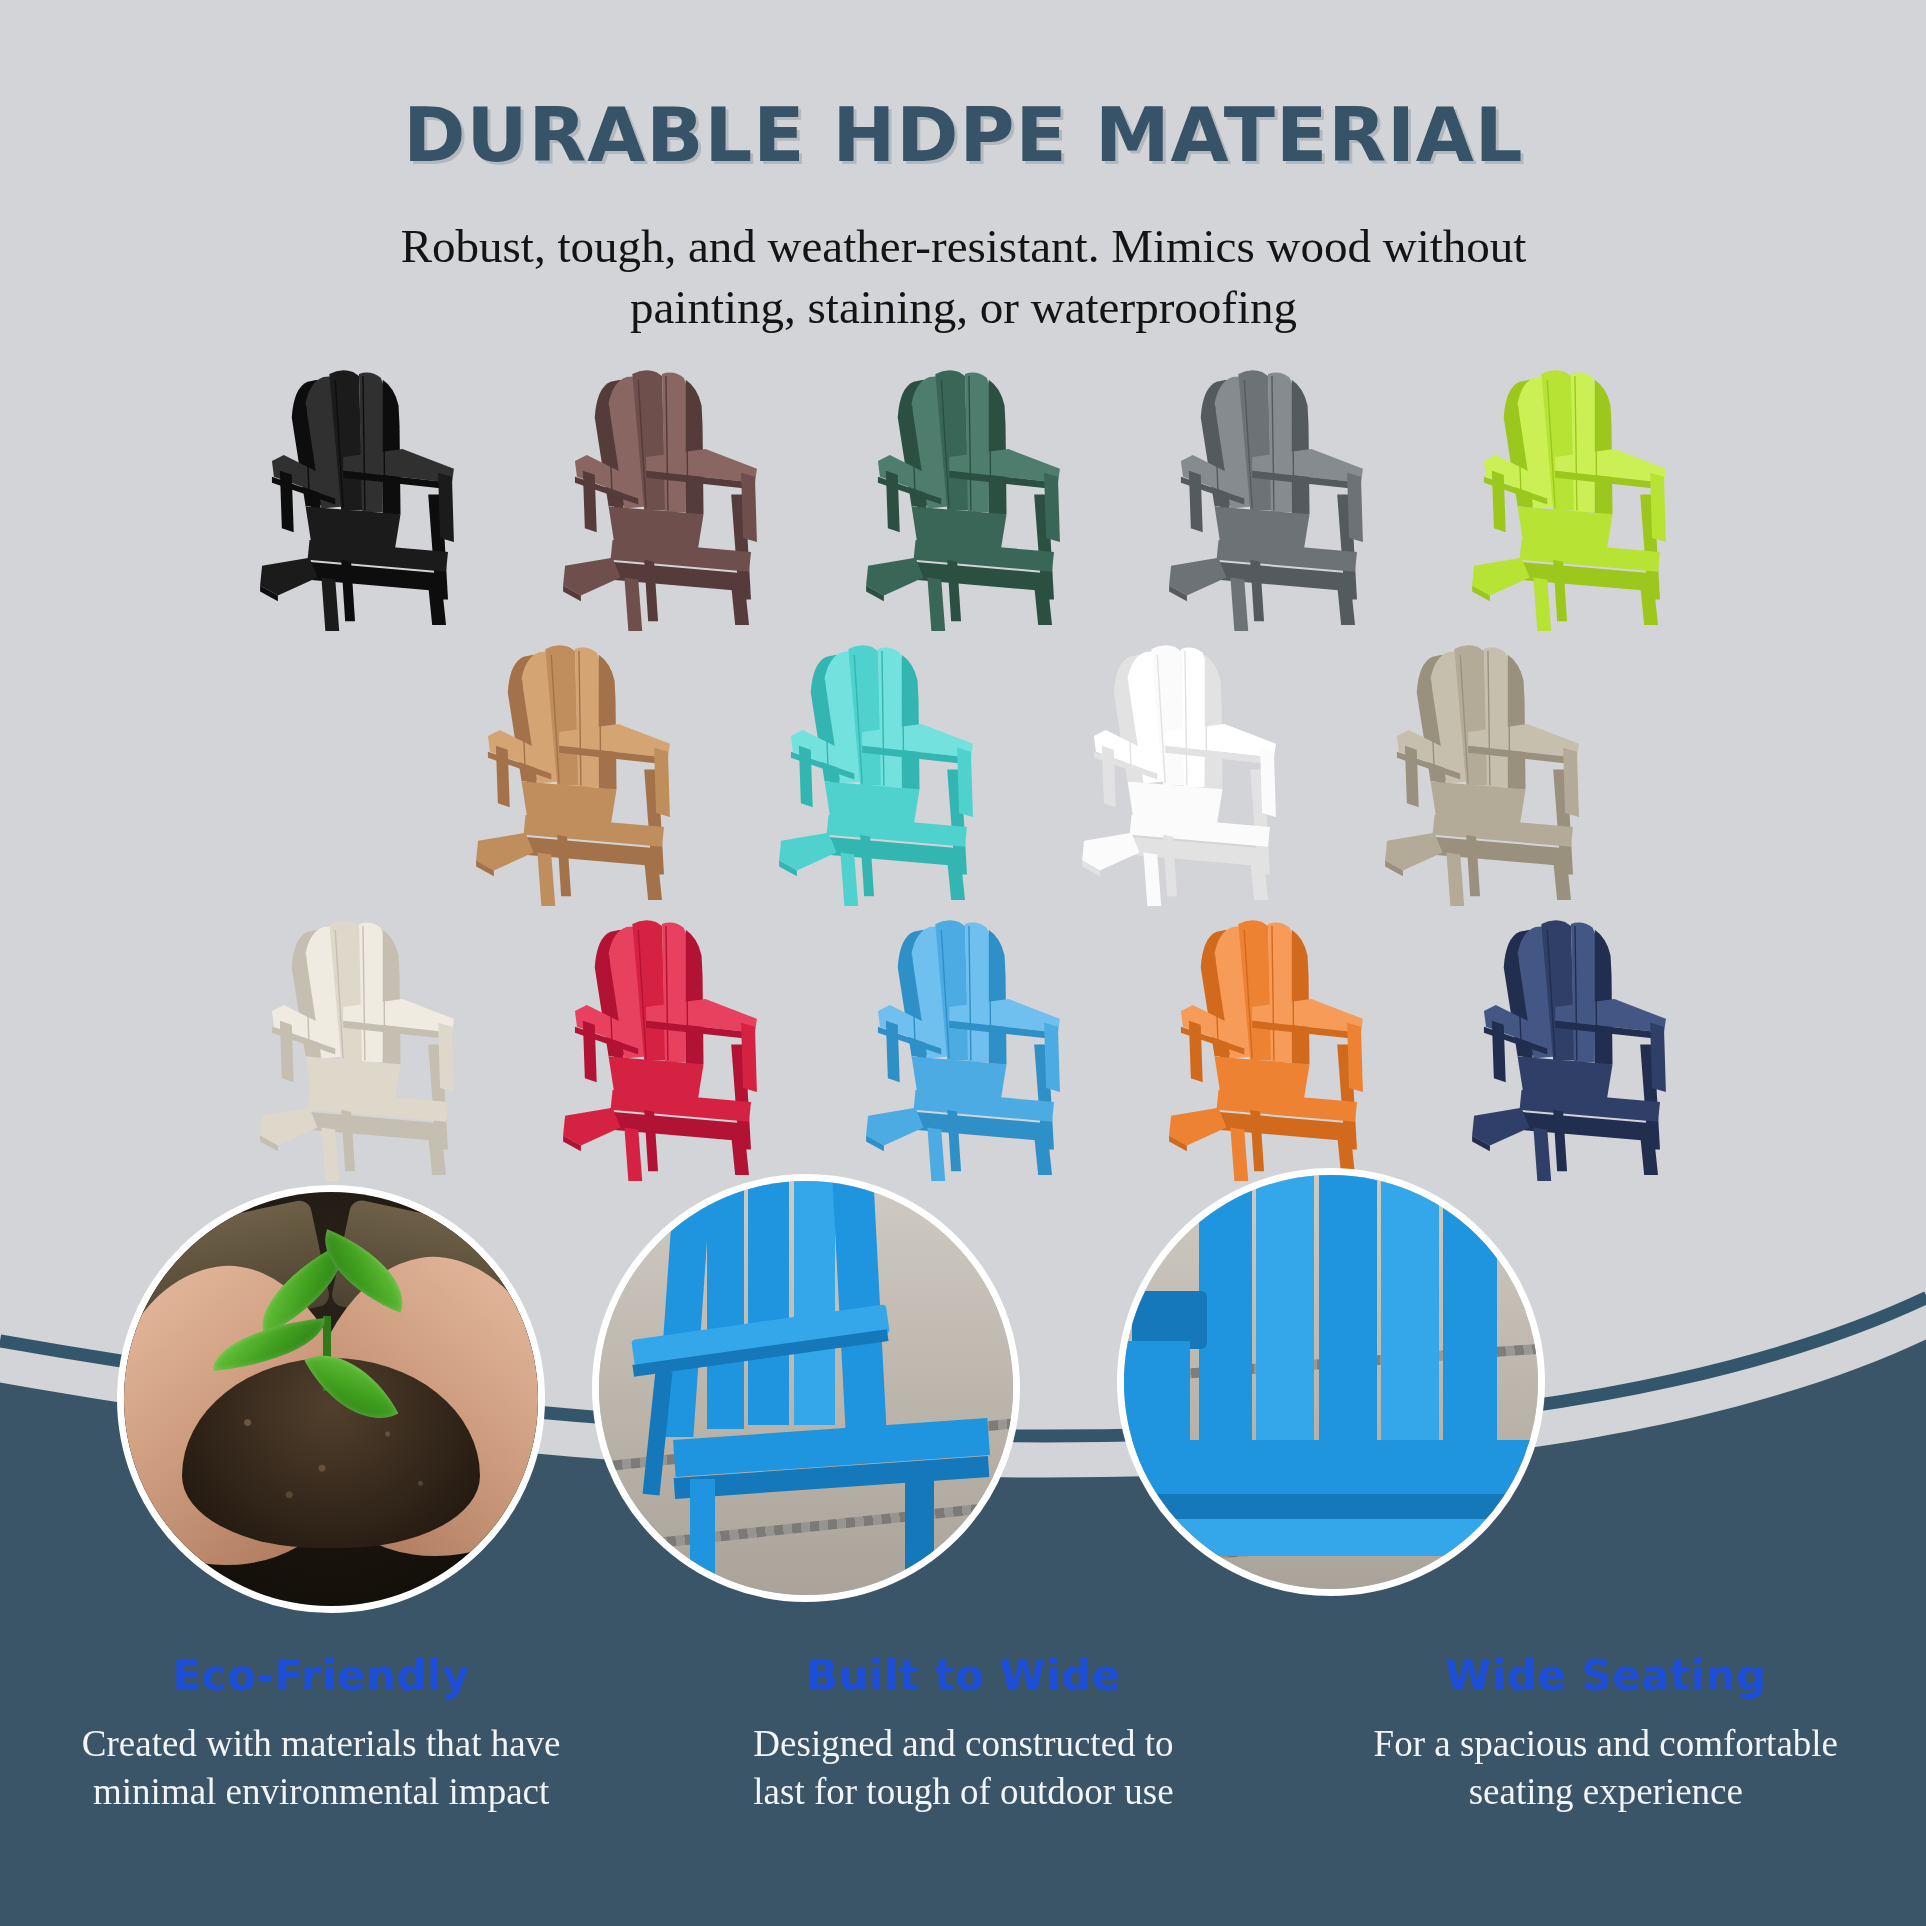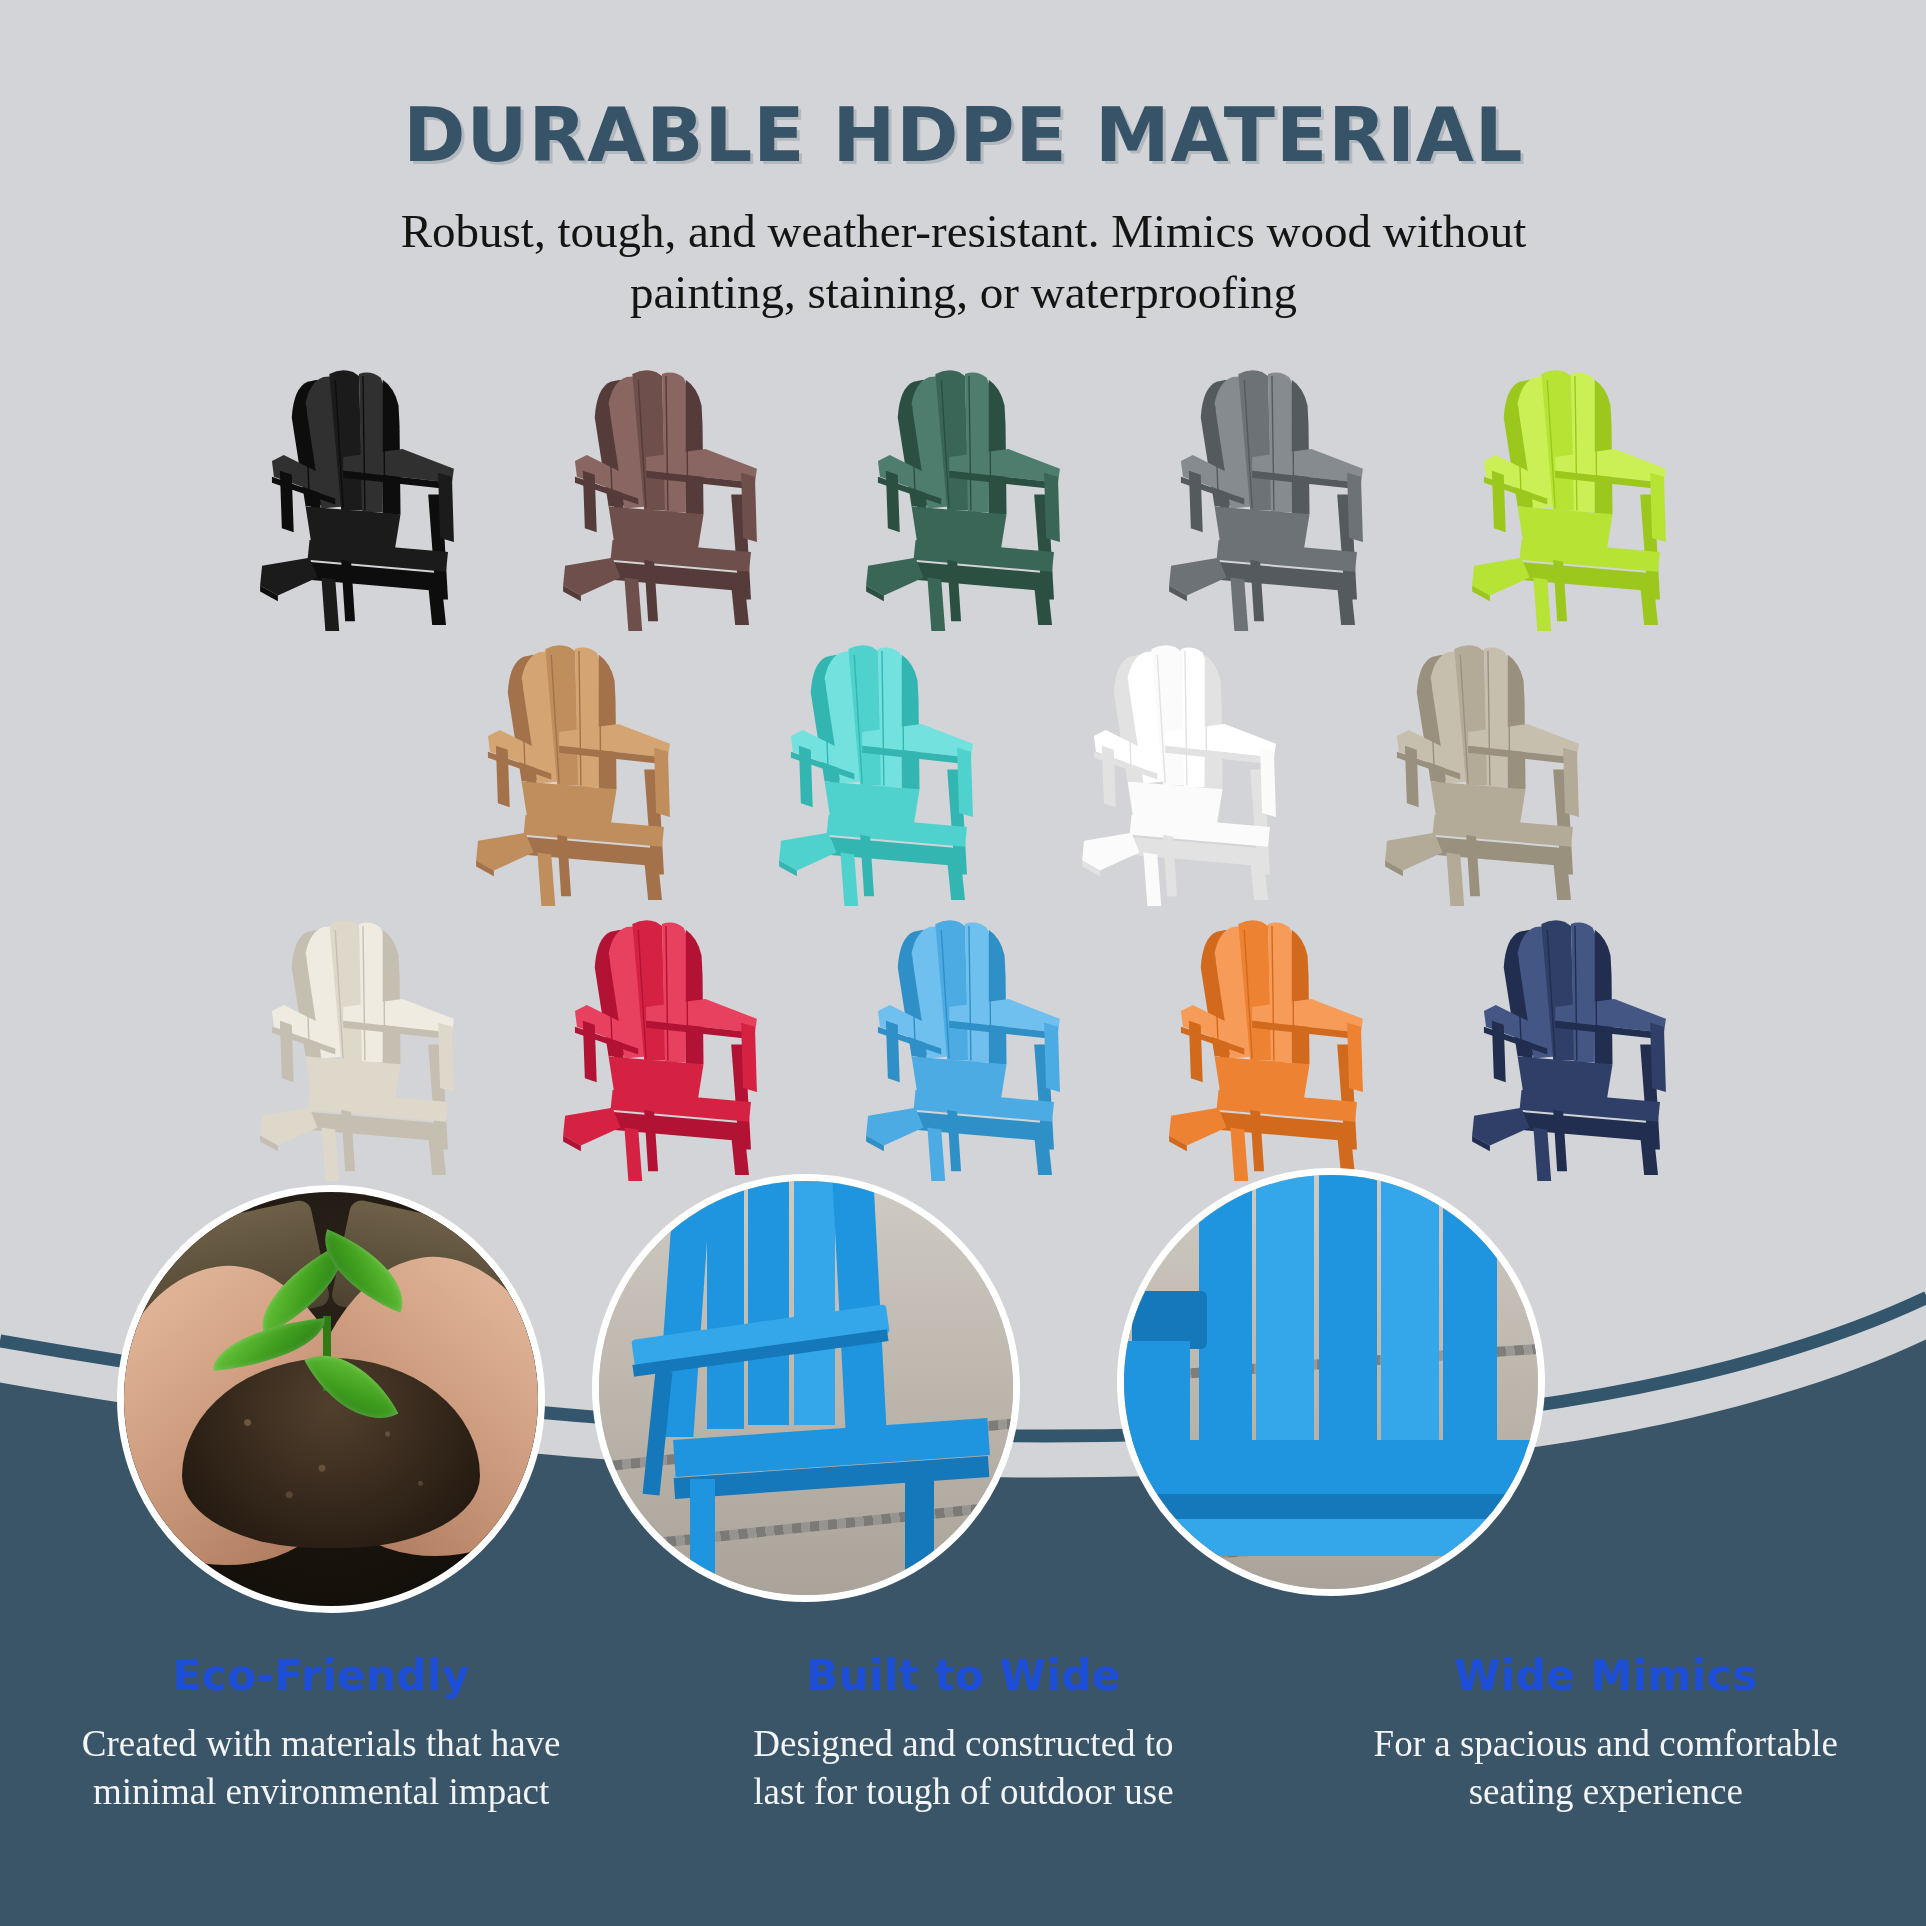--- a/index.html
+++ b/index.html
@@ -22,21 +22,21 @@
   .title{
     margin:0;padding-top:91px;
     font-family:"DejaVu Sans",sans-serif;
     font-weight:bold;
     font-size:75px;
     letter-spacing:1px;
     color:#365367;
     text-shadow:3px 3px 0 rgba(140,150,158,.45);
   }
   .subtitle{
-    margin:22px auto 0;
+    margin:37px auto 0;
     width:1307px;
     font-family:"Liberation Serif",serif;
     font-size:47px;
     line-height:1.30;
     color:#141414;
   }
 
   
   .grid{position:absolute;left:0;top:366px;width:1927px;height:871px;}
   .row{position:absolute;left:0;width:1927px;display:flex;justify-content:center;}
@@ -584,21 +584,21 @@
       </p>
     </div>
     <div class="feature">
       <div class="f-title">Built to Wide</div>
       <p class="f-desc">
         <span>Designed and constructed to</span><br>
         <span>last for tough of outdoor use</span>
       </p>
     </div>
     <div class="feature">
-      <div class="f-title">Wide Mimics</div>
+      <div class="f-title">Wide Seating</div>
       <p class="f-desc">
         <span>For a spacious and comfortable</span><br>
         <span>seating experience</span>
       </p>
     </div>
   </div>
 
 </div>
 
 

